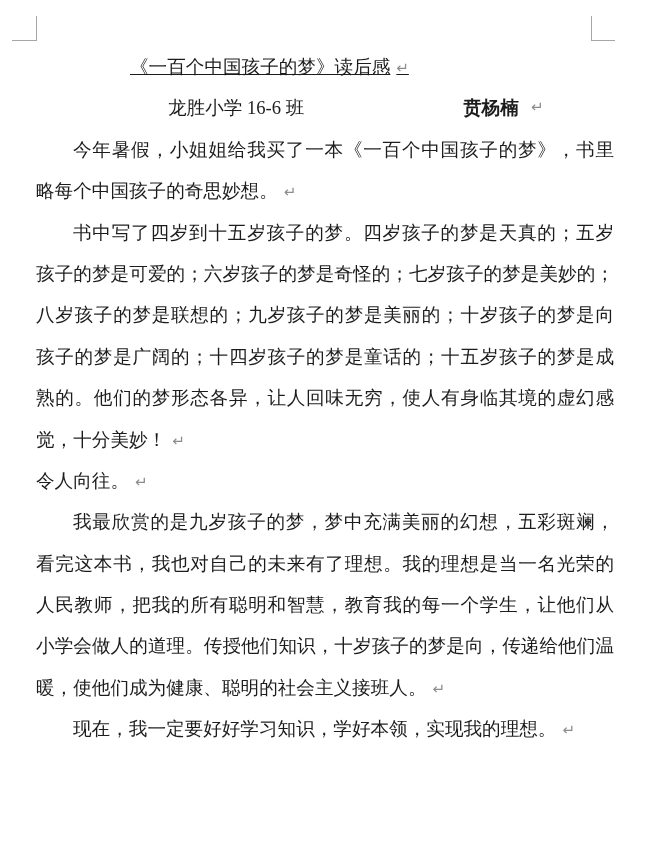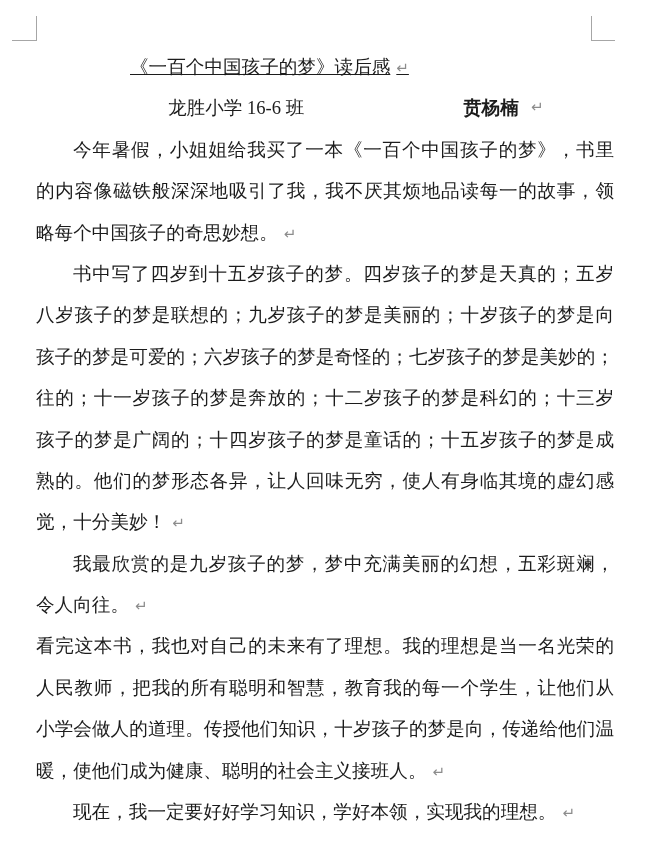--- a/index.html
+++ b/index.html
@@ -71,31 +71,29 @@
     <div class="line end title-line"><span>《一百个中国孩子的梦》读后感</span><span class="pmark">↵</span></div>
 
     <div class="line byline-line">
       <span class="byline-school">龙胜小学 16-6 班</span>
       <span class="byline-author">贲杨楠</span>
       <span class="byline-mark pmark">↵</span>
     </div>
 
     <div id="paragraphs">
         <div class="line fill indent">今年暑假，小姐姐给我买了一本《一百个中国孩子的梦》，书里</div>
-        <div class="line fill">的内容像磁铁般深深地吸引了我，我不厌其烦地品读每一的故事，领</div>
         <div class="line end">略每个中国孩子的奇思妙想。<span class="pmark">↵</span></div>
         <div class="line fill indent">书中写了四岁到十五岁孩子的梦。四岁孩子的梦是天真的；五岁</div>
+        <div class="line fill">孩子的梦是可爱的；六岁孩子的梦是奇怪的；七岁孩子的梦是美妙的；</div>
         <div class="line fill">八岁孩子的梦是联想的；九岁孩子的梦是美丽的；十岁孩子的梦是向</div>
-        <div class="line fill">孩子的梦是可爱的；六岁孩子的梦是奇怪的；七岁孩子的梦是美妙的；</div>
-        <div class="line fill">往的；十一岁孩子的梦是奔放的；十二岁孩子的梦是科幻的；十三岁</div>
         <div class="line fill">孩子的梦是广阔的；十四岁孩子的梦是童话的；十五岁孩子的梦是成</div>
         <div class="line fill">熟的。他们的梦形态各异，让人回味无穷，使人有身临其境的虚幻感</div>
         <div class="line end">觉，十分美妙！<span class="pmark">↵</span></div>
+        <div class="line end">令人向往。<span class="pmark">↵</span></div>
         <div class="line fill indent">我最欣赏的是九岁孩子的梦，梦中充满美丽的幻想，五彩斑斓，</div>
-        <div class="line end">令人向往。<span class="pmark">↵</span></div>
         <div class="line fill">看完这本书，我也对自己的未来有了理想。我的理想是当一名光荣的</div>
         <div class="line fill">人民教师，把我的所有聪明和智慧，教育我的每一个学生，让他们从</div>
         <div class="line fill">小学会做人的道理。传授他们知识，十岁孩子的梦是向，传递给他们温</div>
         <div class="line end">暖，使他们成为健康、聪明的社会主义接班人。<span class="pmark">↵</span></div>
         <div class="line end indent">现在，我一定要好好学习知识，学好本领，实现我的理想。<span class="pmark">↵</span></div>
       </div>
 
   </div>
 </div>
 

